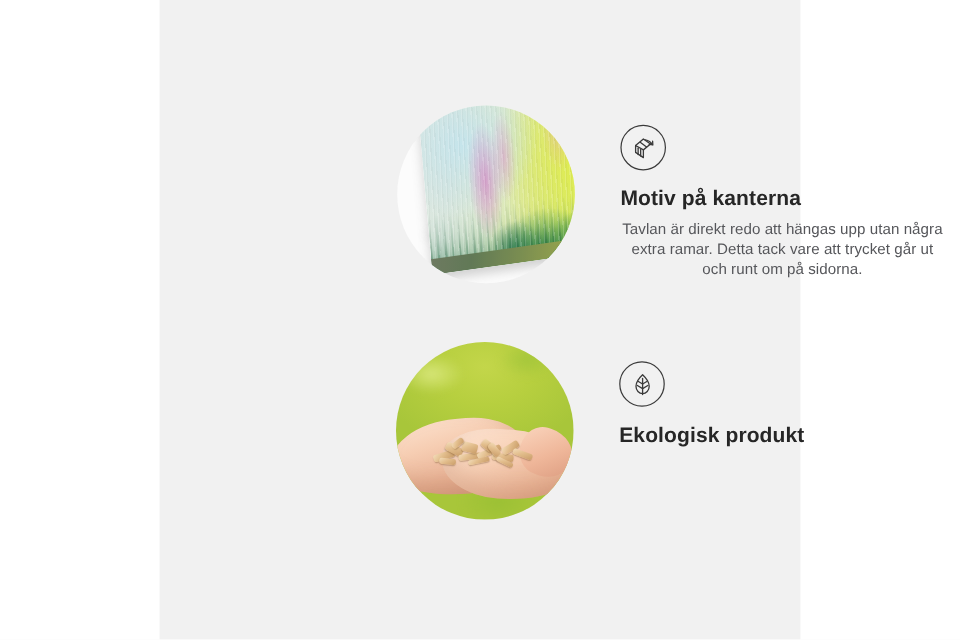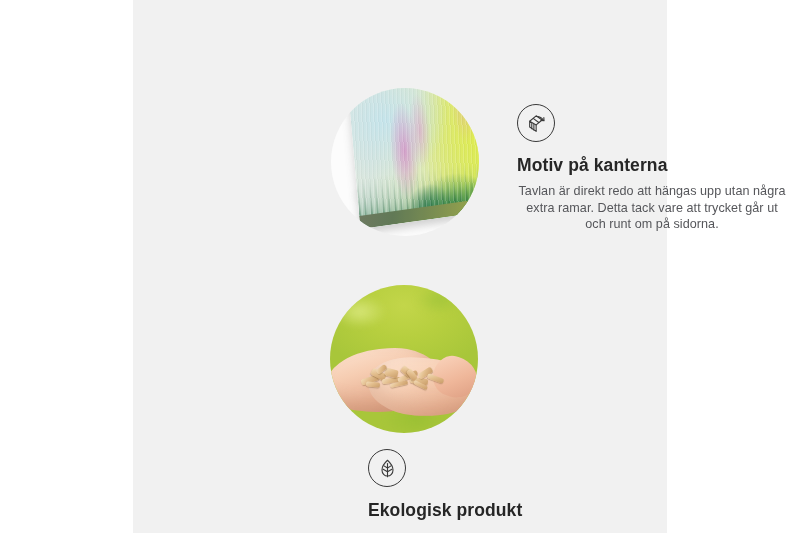--- a/index.html
+++ b/index.html
@@ -33,21 +33,21 @@
     background: #f1f1f1;
   }
 
   
   .feature {
     position: absolute;
     display: flex;
     align-items: flex-start;
   }
   .feature-top    { left: 198px; top: 88px;  }
-  .feature-bottom { left: 197px; top: 285px; flex-direction: column; }
+  .feature-bottom { left: 197px; top: 285px; }
 
   
   .thumb {
     position: relative;
     width: 148px;
     height: 148px;
     border-radius: 50%;
     overflow: hidden;
     flex: 0 0 auto;
   }

